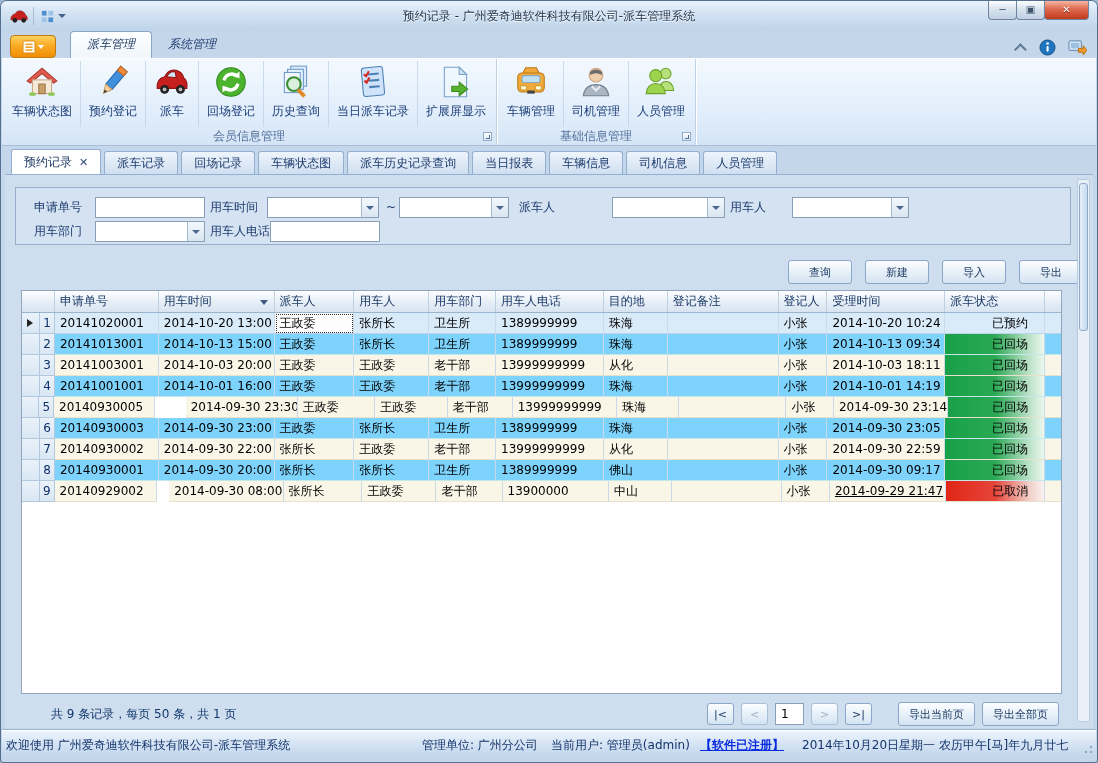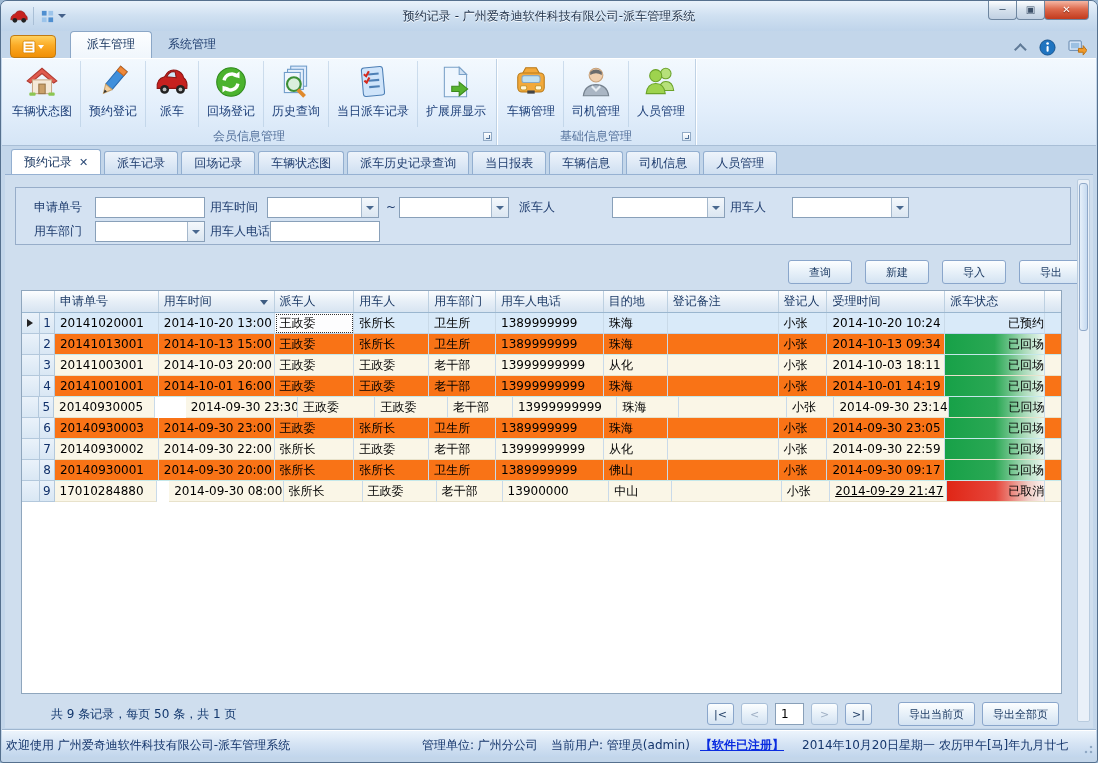--- a/index.html
+++ b/index.html
@@ -27,21 +27,21 @@
     border-radius:0 0 4px 4px; margin-left:-1px; cursor:default;
   }
   .winbtn.close { width:45px; background:linear-gradient(#f5b7a4,#dd6a4d 45%,#c23a1d); color:#fff; font-weight:bold; text-shadow:0 1px 1px #7c1d08; }
   
   .ribbon-row { position:absolute; left:0; top:30px; right:0; height:27px; display:flex; align-items:flex-end; }
   .appbtn {
     width:46px; height:23px; margin:0 14px 0 9px; border-radius:4px;
     border:1px solid #c07a12; background:linear-gradient(#ffd15e,#fbab26 45%,#f08f05);
     display:flex; align-items:center; justify-content:center;
   }
-  .rtab { padding:4px 16px 5px; color:#1e3c6e; cursor:default; }
+  .rtab { padding:4px 16px 5px; color:#1e3c6e; cursor:default;font-style:italic; }
   .rtab.active {
     background:linear-gradient(#fdfeff,#f0f6fc); border:1px solid #8ba7c7; border-bottom:none;
     border-radius:4px 4px 0 0; color:#16345f;
   }
   .ribbon-right { position:absolute; right:10px; top:8px; display:flex; gap:12px; align-items:center; }
   .chevron-up { width:9px; height:9px; border-left:2px solid #607a97; border-top:2px solid #607a97; transform:rotate(45deg) translateY(3px); }
   
   .ribbon-body {
     position:absolute; left:1px; top:57px; right:1px; height:88px;
     background:linear-gradient(#f3f9fe,#e2eefb 60%,#d5e5f6);
@@ -84,32 +84,32 @@
   .grid { position:absolute; left:16px; top:115px; width:1041px; height:404px; background:#fff; border:1px solid #8fa6bd; overflow:hidden; }
   .ghead { display:flex; height:22px; border-bottom:1px solid #9ab6cf; }
   .hcell {
     background:linear-gradient(#fdfeff,#e7eff7 50%,#d7e4f1);
     border-right:1px solid #bdd0e1; color:#1c3a66; display:flex; align-items:center;
     padding-left:5px; overflow:hidden; white-space:nowrap;
   }
   .sortarrow { width:0; height:0; border:4px solid transparent; border-top:5px solid #3e5c82; margin:5px 6px 0 auto; }
   .grow { display:flex; height:21px; }
   .cell { border-right:1px solid #c9dae9; border-bottom:1px solid #dcc; display:flex; align-items:center; padding-left:5px; overflow:hidden; white-space:nowrap; color:#000; }
-  .grow.cyan  .cell { background:#f97316; border-bottom:1px solid #c4e8ea; }
+  .grow.cyan  .cell { background:#7dd3fc; border-bottom:1px solid #c4e8ea; }
   .grow.cream .cell { background:#faf6e7; border-bottom:1px solid #e8e2cb; }
   .grow.sel   .cell { background:#d9eaf9; border-bottom:1px solid #bcd4ec; }
   .cell.ind, .cell.num {
     background:linear-gradient(#eaf2fa,#d9e7f4) !important;
     border-right:1px solid #b3c8dc; border-bottom:1px solid #b3c8dc !important;
   }
   .cell.num { justify-content:flex-end; padding:0 3px 0 0; color:#10306a; }
   .cell.ind { justify-content:center; padding:0; }
   .rowptr { width:0; height:0; border:4px solid transparent; border-left:6px solid #222; margin-left:3px; }
   .cell.focus { background:#fdfdfe !important; outline:1px dotted #333; outline-offset:-2px; }
-  .cell.status { justify-content:flex-end; padding-right:0; }
+  .cell.status { justify-content:flex-end; padding-right:16px; }
   .st-returned  { background:linear-gradient(90deg,#17a148 0%,#2aa854 50%,#a9dab9 80%,#ecf7f0 100%) !important; }
   .st-cancelled { background:linear-gradient(90deg,#e02616 0%,#e6453a 50%,#f0cdc6 84%,#fbf1ee 100%) !important; }
   
   .pagerrow { position:absolute; left:16px; right:16px; top:526px; height:26px; display:flex; align-items:center; }
   .summary { margin-left:30px; color:#12376d; }
   .pagerbtns { margin-left:auto; display:flex; gap:7px; align-items:center; margin-right:18px; }
   .pgbtn { min-width:27px; height:22px; padding:0 4px; font-size:11px; }
   .pgbtn.dis { color:#9fb0c4; border-color:#a9bfd8; }
   .pginput { width:29px; height:22px; border:1px solid #89a0b9; text-align:left; padding-left:5px; font-size:12px; color:#000; background:#fff; font-family:inherit; }
   .expgap { width:12px; }
@@ -580,21 +580,21 @@
             <div class="cell " style="width: 64px;">佛山</div>
             <div class="cell " style="width: 111px;"></div>
             <div class="cell " style="width: 49px;">小张</div>
             <div class="cell " style="width: 118px;">2014-09-30 09:17</div>
             <div class="cell status st-returned" style="width: 100px;">已回场</div>
             <div class="cell" style="width: 16px; border-right: none;"></div>
           </div>
           <div class="grow cream">
             <div class="cell ind" style="width: 18px;"></div>
             <div class="cell num" style="width: 15px;">9</div>
-            <div class="cell " style="width: 104px;">17010284880</div>
+            <div class="cell " style="width: 104px;">20140929002</div>
             <div class="cell " style="width: 116px; margin-left: 12px;">2014-09-30 08:00</div>
             <div class="cell " style="width: 80px;">张所长</div>
             <div class="cell " style="width: 75px;">王政委</div>
             <div class="cell " style="width: 67px;">老干部</div>
             <div class="cell " style="width: 108px;">13900000</div>
             <div class="cell " style="width: 64px;">中山</div>
             <div class="cell " style="width: 111px;"></div>
             <div class="cell " style="width: 49px;">小张</div>
             <div class="cell " style="width: 118px; text-decoration: underline;">2014-09-29 21:47</div>
             <div class="cell status st-cancelled" style="width: 100px;">已取消</div>

